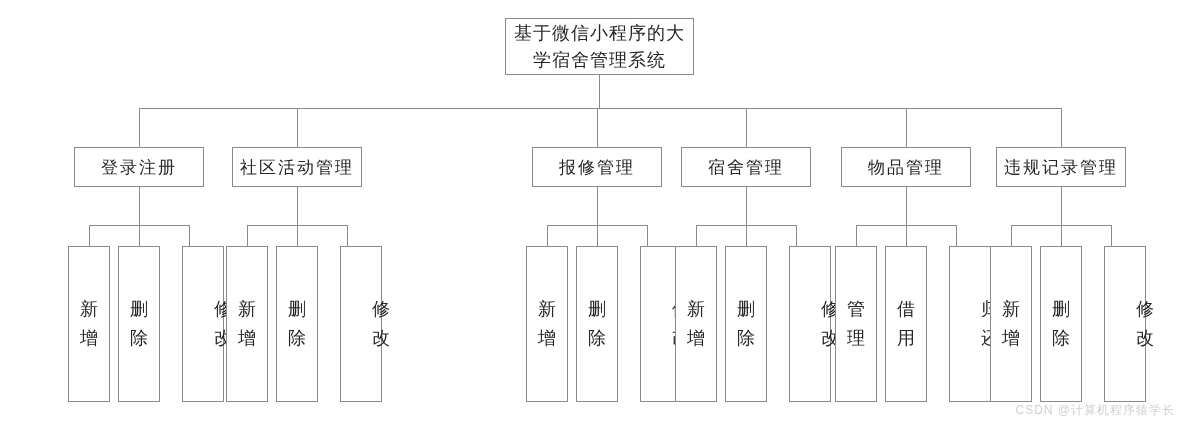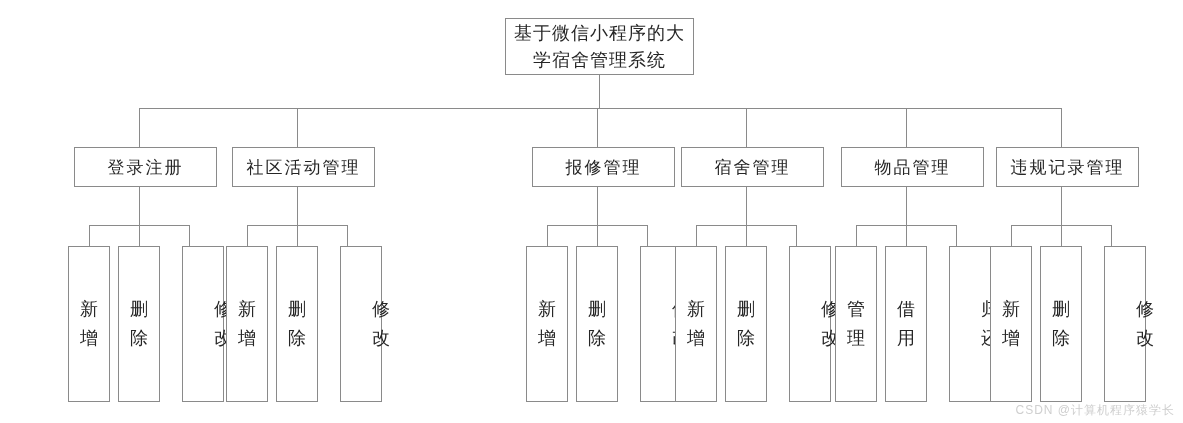--- a/index.html
+++ b/index.html
@@ -21,21 +21,21 @@
     font-size:18px; letter-spacing:1px; line-height:1.5; text-align:center;
   }
   .title-box span { display:block; width:172px; word-break:break-all; }
   .vline { position:absolute; width:1px; background:var(--line,#8a8a8a); }
   .hline { position:absolute; height:1px; background:var(--line,#8a8a8a); }
   .title-drop { left:599px; top:75px; height:33px; }
   .top-bar { left:139px; top:108px; width:923px; }
   .group { position:absolute; top:108px; width:154px; height:295px; }
   .group .top-drop { left:77px; top:0; height:39px; }
   .group .parent {
-    left:12px; top:39px; width:143px; height:40px;
+    left:12px; top:39px; width:130px; height:40px;
     font-size:17px; letter-spacing:2px; white-space:nowrap;
   }
   .group .mid-drop { left:77px; top:79px; height:38px; }
   .group .group-bar { left:27px; top:117px; width:101px; }
   .group .leaf-drop { top:117px; height:21px; }
   .group .d1 { left:27px; } .group .d2 { left:77px; } .group .d3 { left:127px; }
   .leaf { top:138px; width:42px; height:156px; font-size:18px; }
   .l1 { left:6px; } .l2 { left:56px;justify-content:center; } .l3 { left:120px;padding-left:40px; }
   .leaf span { display:block; width:1.15em; word-break:break-all; text-align:center; line-height:1.6; }
   .watermark {

